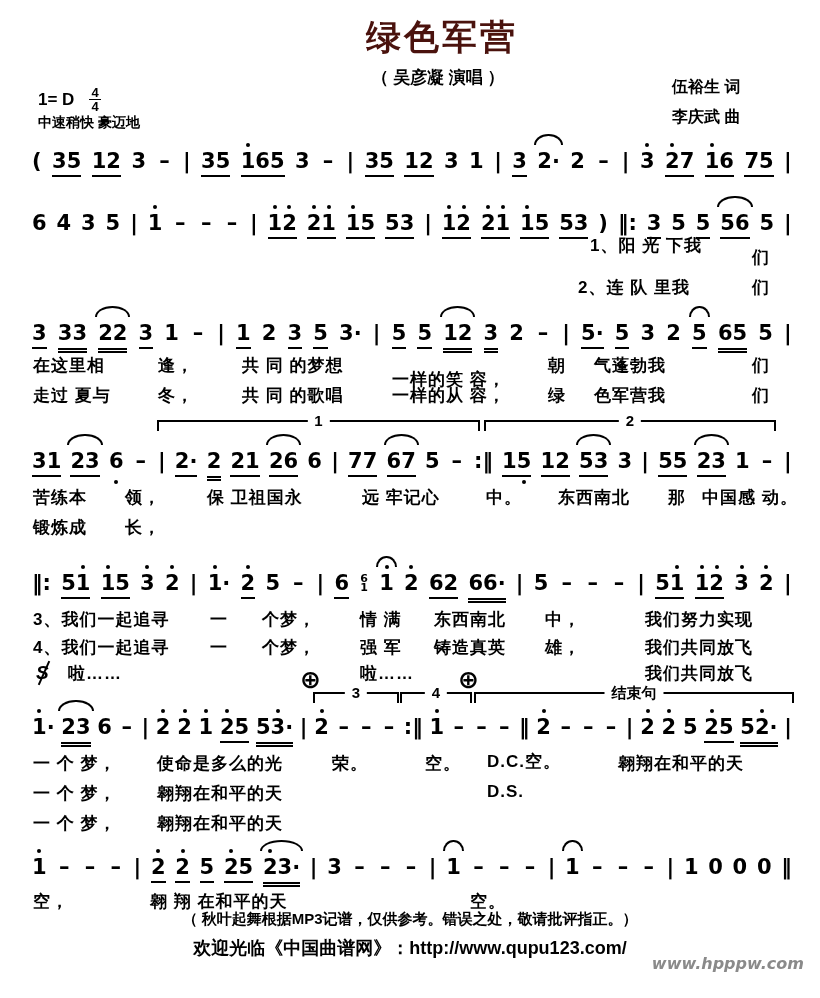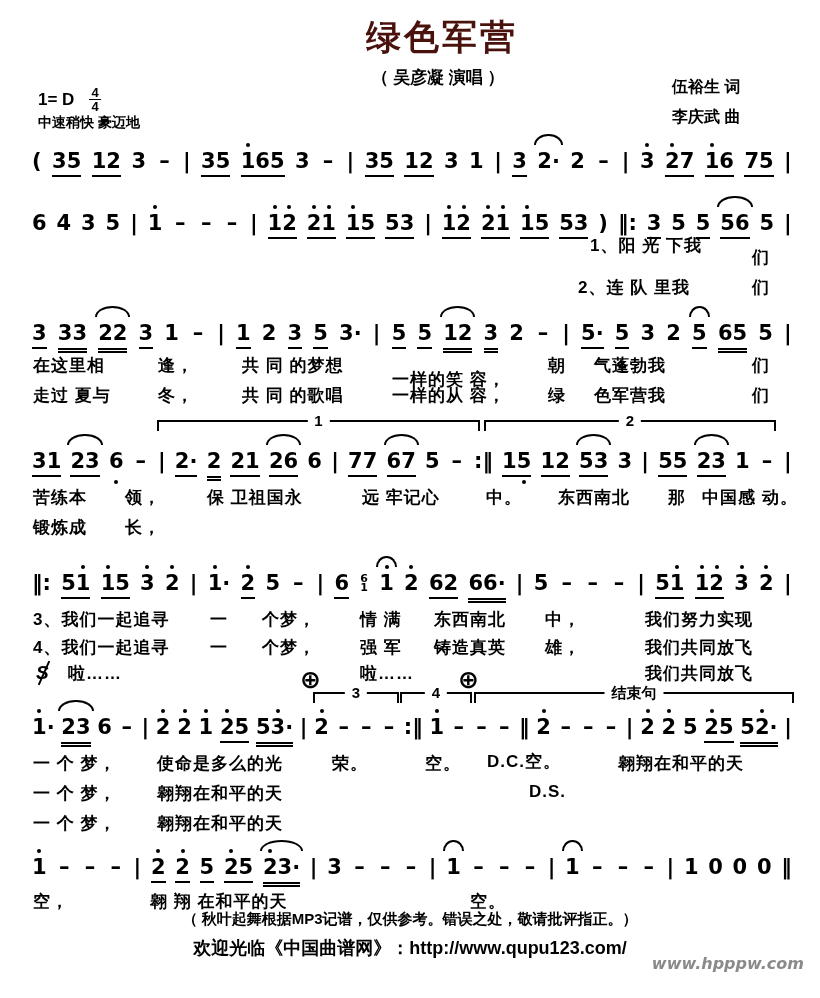--- a/index.html
+++ b/index.html
@@ -336,21 +336,21 @@
       <div class="lyric" style="left: 360px; top: 662px;">啦……</div>
       <div class="lyric" style="left: 645px; top: 662px;">我们共同放飞</div>
       <div class="lyric" style="left: 33px; top: 752px;">一 个 梦，</div>
       <div class="lyric" style="left: 157px; top: 752px;">使命是多么的光</div>
       <div class="lyric" style="left: 332px; top: 752px;">荣。</div>
       <div class="lyric" style="left: 425px; top: 752px;">空。</div>
       <div class="lyric" style="left: 487px; top: 750px;">D.C.空。</div>
       <div class="lyric" style="left: 618px; top: 752px;">翱翔在和平的天</div>
       <div class="lyric" style="left: 33px; top: 782px;">一 个 梦，</div>
       <div class="lyric" style="left: 157px; top: 782px;">翱翔在和平的天</div>
-      <div class="lyric" style="left: 487px; top: 782px; margin-left: 42px;">D.S.</div>
+      <div class="lyric" style="left: 487px; top: 782px;">D.S.</div>
       <div class="lyric" style="left: 33px; top: 812px;">一 个 梦，</div>
       <div class="lyric" style="left: 157px; top: 812px;">翱翔在和平的天</div>
       <div class="lyric" style="left: 33px; top: 890px;">空，</div>
       <div class="lyric" style="left: 150px; top: 890px; text-align: center;">翱 翔 在和平的天</div>
       <div class="lyric" style="left: 470px; top: 890px;">空。</div>
       <div class="volta" style="left: 157px; top: 420px; width: 319px;">
         <span class="vlabel">1</span>
       </div>
       <div class="volta" style="left: 484px; top: 420px; width: 288px;">
         <span class="vlabel">2</span>

